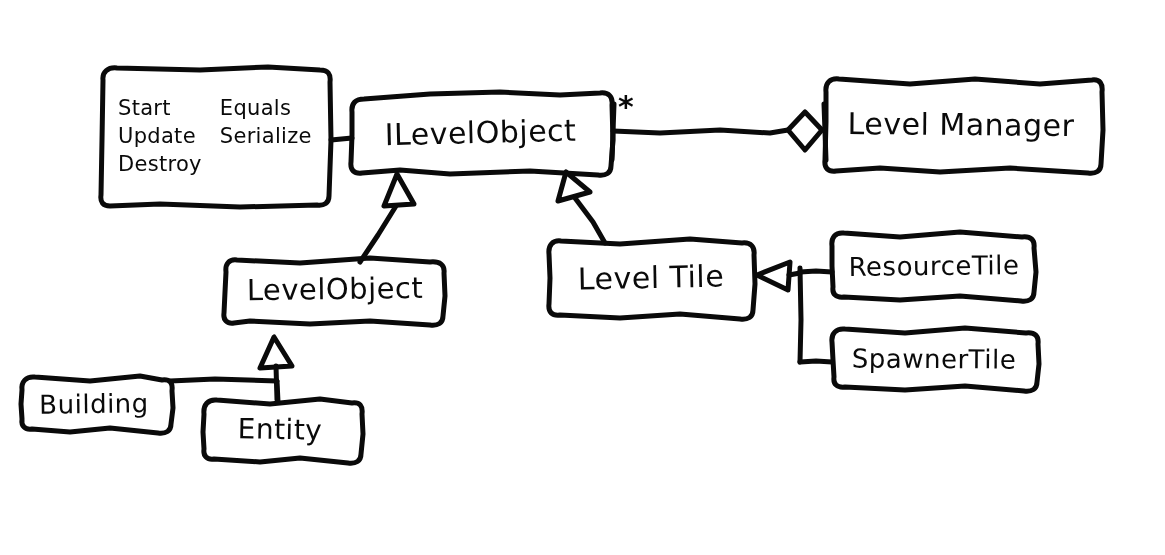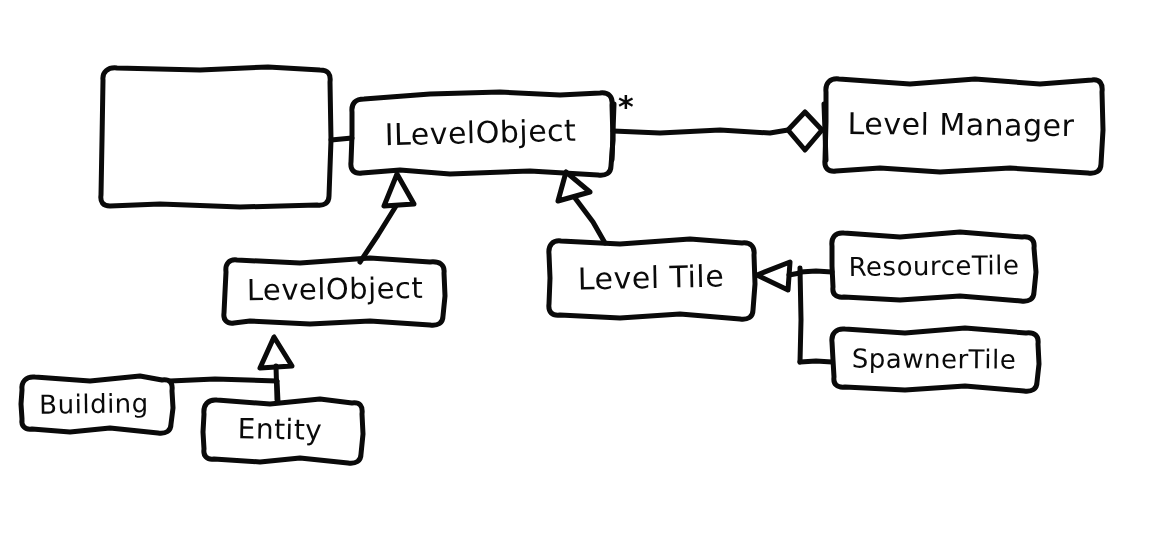--- a/index.html
+++ b/index.html
@@ -168,20 +168,28 @@
 
       <path d="M800,268 L801,320 L800,362" stroke-width="5"></path>
 
       <path d="M800,272 L816,271 L832,272" stroke-width="5"></path>
 
       <path d="M800,362 L816,361 L832,362" stroke-width="5"></path>
     </g>
 
   </svg>
 
+  <div class="notes-box" style="left:118px; top:80px; width:210px; height:112px;">
+    <span class="notes-cell">Start</span>
+    <span class="notes-cell">Equals</span>
+    <span class="notes-cell">Update</span>
+    <span class="notes-cell">Serialize</span>
+    <span class="notes-cell">Destroy</span>
+    <span class="notes-cell"></span>
+  </div>
 
   <div class="node-label" style="left:348px; top:92px; width:265px; height:80px; font-size:30px; transform:rotate(-1.4deg);">ILevelObject</div>
 
   <div class="node-label" style="left:822px; top:78px; width:278px; height:92px; font-size:30px; transform:rotate(0.5deg);">Level Manager</div>
 
   <div class="node-label" style="left:222px; top:258px; width:226px; height:62px; font-size:29px; transform:rotate(-0.8deg);">LevelObject</div>
 
   <div class="node-label" style="left:545px; top:238px; width:212px; height:78px; font-size:30px; transform:rotate(-1.2deg);">Level Tile</div>
 
   <div class="node-label" style="left:828px; top:232px; width:212px; height:68px; font-size:26px; transform:rotate(-0.6deg);">ResourceTile</div>

